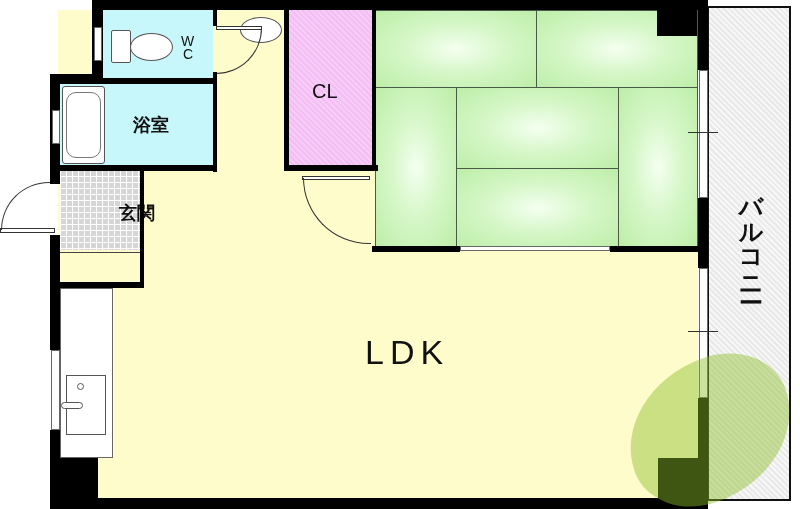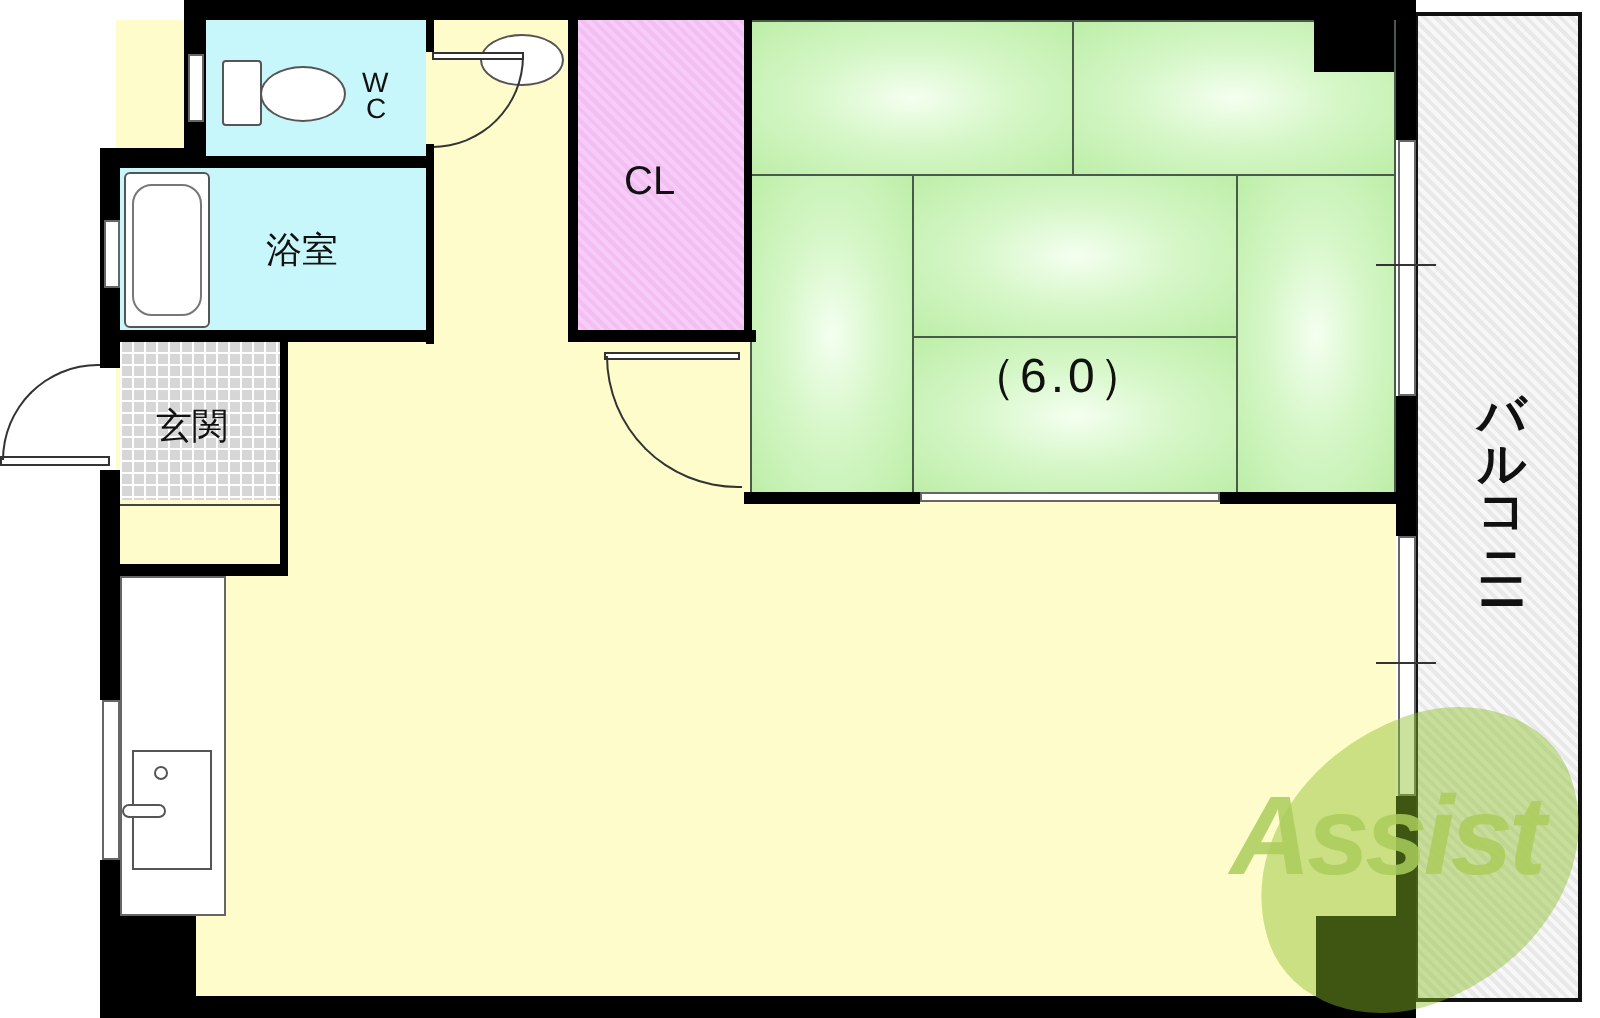--- a/index.html
+++ b/index.html
@@ -1,20 +1,20 @@
 <!DOCTYPE html>
 <html><head>
 <meta charset="utf-8">
 <style>
   html,body{margin:0;padding:0;background:#fff;}
   body{width:800px;height:509px;position:relative;overflow:hidden;font-family:"Liberation Sans","DejaVu Sans",sans-serif;}
   .abs{position:absolute;box-sizing:border-box;}
   .wall{position:absolute;background:#000;}
   .label{position:absolute;color:#111;text-align:center;white-space:nowrap;}
-  .jp{font-family:"DejaVu Sans",sans-serif;font-weight:normal;}
+  .jp{font-family:"DejaVu Sans",sans-serif;font-weight:bold;}
   .tatami{position:absolute;box-sizing:border-box;border:1px solid #4a5a4a;
     background:radial-gradient(ellipse at center,#f4fff0 0%,#d6f7c8 45%,#bdeea8 100%);}
   .win{position:absolute;background:#fff;border:1px solid #666;box-sizing:border-box;}
   .tick{position:absolute;background:#333;}
 </style>
 </head>
 <body>
 
 <div class="abs" style="left:0;top:0;width:800px;height:509px;">
 
@@ -34,21 +34,21 @@
 
   <div class="abs" style="left:216px;top:26px;width:46px;height:4px;background:#fff;border:1px solid #333;"></div>
   <div class="abs" style="left:214px;top:28px;width:48px;height:46px;border-right:1px solid #333;border-bottom:1px solid #333;border-bottom-right-radius:48px;border-top:none;border-left:none;"></div>
 
   <div class="abs" style="left:58px;top:80px;width:155px;height:85px;background:#c8f7fb;"></div>
   <div class="abs" style="left:62px;top:86px;width:43px;height:78px;border:1px solid #555;background:#fff;border-radius:3px;"></div>
   <div class="abs" style="left:66px;top:92px;width:35px;height:66px;border:1px solid #777;background:#fff;border-radius:10px;"></div>
   <div class="label jp" style="left:133px;top:113px;font-size:18px;">浴室</div>
 
   <div class="abs" style="left:60px;top:170px;width:80px;height:80px;background-color:#d6d6d6;background-image:linear-gradient(#fff 1px,transparent 1px),linear-gradient(90deg,#fff 1px,transparent 1px);background-size:6px 6px;"></div>
-  <div class="label jp" style="left:78px;top:201px;font-size:18px;">玄関</div>
+  <div class="label jp" style="left:78px;top:201px;font-size:18px;padding-left:41px;">玄関</div>
 
   <div class="abs" style="left:0px;top:228px;width:55px;height:5px;background:#fff;border:1px solid #333;"></div>
   <div class="abs" style="left:1px;top:182px;width:52px;height:48px;border-left:1px solid #333;border-top:1px solid #333;border-top-left-radius:52px;"></div>
 
   <div class="abs" style="left:60px;top:252px;width:80px;height:30px;background:#fffccc;border-top:1px solid #444;"></div>
 
   <div class="abs" style="left:60px;top:288px;width:53px;height:170px;background:#fff;border:1px solid #666;"></div>
   <div class="abs" style="left:66px;top:375px;width:40px;height:60px;background:#fff;border:1px solid #555;"></div>
   <div class="abs" style="left:77px;top:383px;width:7px;height:7px;border:1px solid #555;border-radius:50%;"></div>
   <div class="abs" style="left:61px;top:402px;width:22px;height:7px;border:1px solid #555;border-radius:4px;background:#fff;"></div>
@@ -59,24 +59,24 @@
   <div class="abs" style="left:302px;top:176px;width:68px;height:4px;background:#fff;border:1px solid #333;"></div>
   <div class="abs" style="left:303px;top:178px;width:68px;height:66px;border-left:1px solid #333;border-bottom:1px solid #333;border-bottom-left-radius:68px;"></div>
 
   <div class="abs" style="left:375px;top:10px;width:323px;height:238px;background:#c8f2b4;"></div>
   <div class="tatami" style="left:375px;top:10px;width:162px;height:78px;"></div>
   <div class="tatami" style="left:536px;top:10px;width:162px;height:78px;"></div>
   <div class="tatami" style="left:375px;top:87px;width:82px;height:161px;"></div>
   <div class="tatami" style="left:456px;top:87px;width:163px;height:82px;"></div>
   <div class="tatami" style="left:456px;top:168px;width:163px;height:80px;"></div>
   <div class="tatami" style="left:618px;top:87px;width:80px;height:161px;"></div>
-  <div class="label" style="left:484px;top:172px;font-size:24px;letter-spacing:2px;">（6.0）</div>
 
   <div class="win" style="left:460px;top:246px;width:150px;height:5px;"></div>
 
+  <div class="label" style="left:365px;top:333px;font-size:34px;letter-spacing:6px;">LDK</div>
 
   <div class="wall" style="left:92px;top:0;width:615px;height:10px;"></div>
 
   <div class="wall" style="left:657px;top:10px;width:40px;height:26px;"></div>
 
   <div class="wall" style="left:698px;top:0;width:10px;height:70px;"></div>
   <div class="wall" style="left:698px;top:198px;width:10px;height:70px;"></div>
   <div class="wall" style="left:698px;top:398px;width:10px;height:111px;"></div>
 
   <div class="win" style="left:699px;top:70px;width:9px;height:128px;"></div>
@@ -111,14 +111,13 @@
   <div class="wall" style="left:284px;top:165px;width:94px;height:6px;"></div>
   <div class="wall" style="left:372px;top:10px;width:4px;height:160px;"></div>
 
   <div class="wall" style="left:372px;top:246px;width:88px;height:6px;"></div>
   <div class="wall" style="left:610px;top:246px;width:90px;height:6px;"></div>
 
   <div class="tick" style="left:688px;top:132px;width:30px;height:1px;"></div>
   <div class="tick" style="left:688px;top:331px;width:30px;height:1px;"></div>
 
   <div class="abs" style="left:625px;top:360px;width:170px;height:140px;border-radius:60% 40% 60% 40%;background:rgba(140,190,40,0.45);transform:rotate(-20deg);"></div>
-  <div class="label" style="left:615px;top:385px;font-size:56px;font-weight:bold;font-style:italic;color:rgba(170,205,90,0.85);letter-spacing:-2px;">Assist</div>
 </div>
 
 </body></html>

